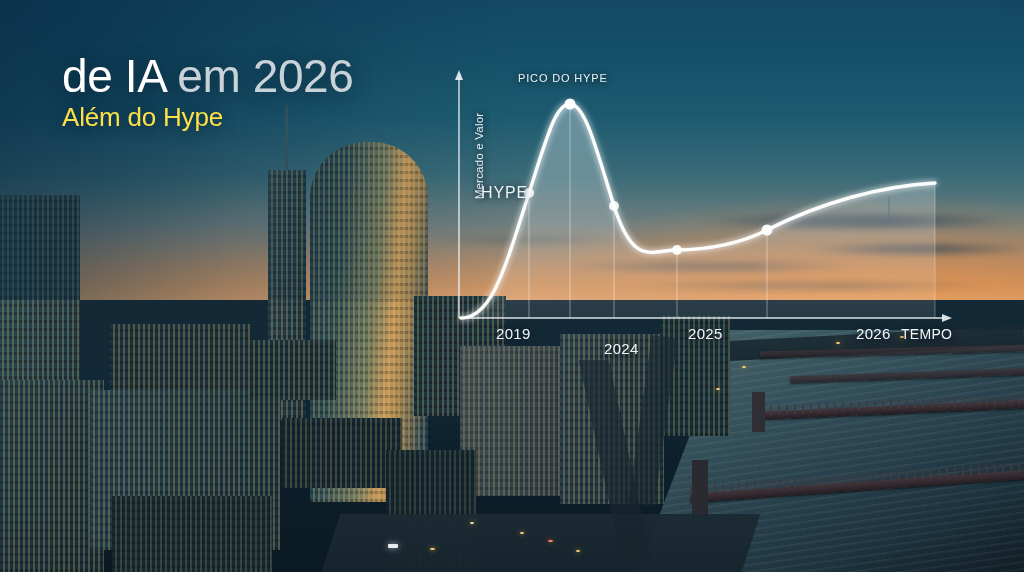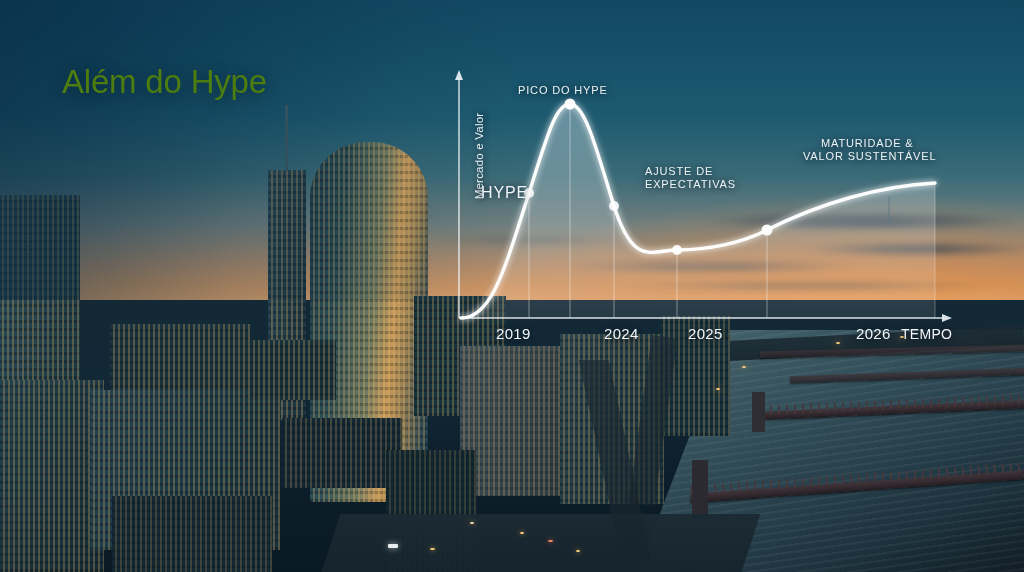--- a/index.html
+++ b/index.html
@@ -98,21 +98,21 @@
 
   
   .title-block { position:absolute; left:62px; top:52px; }
   .t-line1, .t-line2 {
     font-size:46px; line-height:49px; color:#ffffff; font-weight:400;
     letter-spacing:-0.4px; white-space:nowrap;
     text-shadow:0 2px 18px rgba(0,20,35,.55);
   }
   .t-em { color:#c9d2d8; font-weight:300; }
   .t-sub {
-    margin-top:11px; font-size:33px; color:#4d7c0f; font-weight:300;
+    margin-top:1px; font-size:26px; color:#fde047; font-weight:300;
     letter-spacing:-0.2px; text-shadow:0 2px 14px rgba(0,20,35,.5);
   }
 
   
   .chart { position:absolute; left:0; top:0; width:1024px; height:572px; pointer-events:none; }
   .chart svg { display:block; }
 
   .axis-label {
     position:absolute; color:#e8eef2; font-size:11.5px; letter-spacing:.2px;
     text-shadow:0 1px 6px rgba(0,20,35,.8);
@@ -224,20 +224,21 @@
     <div class="lights" style="left:716px;top:88px;width:4px;height:2px;background:#ffcf7a;box-shadow:0 0 6px #ffae42;"></div>
     <div class="lights" style="left:836px;top:42px;width:4px;height:2px;background:#ffcf7a;box-shadow:0 0 6px #ffae42;"></div>
     <div class="lights" style="left:900px;top:36px;width:4px;height:2px;background:#ffcf7a;box-shadow:0 0 6px #ffae42;"></div>
 
   </div>
 
   <div class="left-scrim"></div>
   <div class="vignette"></div>
 
   <div class="title-block">
+    <div class="t-line2"><span>de IA </span><span class="t-em">em 2026</span></div>
     <div class="t-sub">Além do Hype</div>
   </div>
 
   <div class="chart">
     <svg width="1024" height="572" viewBox="0 0 1024 572" xmlns="http://www.w3.org/2000/svg">
       <defs>
         <linearGradient id="areaFill" x1="0" y1="0" x2="0" y2="1">
           <stop offset="0%" stop-color="#ffffff" stop-opacity="0.34"></stop>
           <stop offset="55%" stop-color="#ffffff" stop-opacity="0.18"></stop>
           <stop offset="100%" stop-color="#ffffff" stop-opacity="0.08"></stop>
@@ -286,31 +287,23 @@
       <circle cx="570" cy="104" r="5.5" fill="#ffffff"></circle>
       <circle cx="614" cy="206" r="5" fill="#ffffff" fill-opacity="0.88"></circle>
       <circle cx="677" cy="250" r="5" fill="#ffffff" fill-opacity="0.92"></circle>
       <circle cx="767" cy="230" r="5.5" fill="#ffffff" fill-opacity="0.95"></circle>
     </svg>
   </div>
 
   <div class="axis-label ylab">Mercado e Valor</div>
 
   <div class="tick-label" style="left:496px;top:325px;">2019</div>
-  <div class="tick-label" style="left:604px;top:325px;">2024</div>
+  <div class="tick-label" style="left:604px;top:340px;">2024</div>
   <div class="tick-label" style="left:688px;top:325px;">2025</div>
   <div class="tick-label" style="left:856px;top:325px;">2026</div>
   <div class="tick-label" style="left:901px;top:326px;font-size:14px;">TEMPO</div>
 
   <div class="stage-label" style="left:481px;top:186px;font-size:16px;">HYPE</div>
-  <div class="stage-label" style="left:518px;top:84px;">PICO DO HYPE</div>
-
-  <div class="stage-label" style="left:645px;top:165px;">
-    <div>AJUSTE DE</div>
-    <div>EXPECTATIVAS</div>
-  </div>
-
-  <div class="stage-label" style="left:803px;top:137px;">
-    <div style="margin-left:18px;">MATURIDADE &amp;</div>
-    <div>VALOR SUSTENTÁVEL</div>
-  </div>
+  <div class="stage-label" style="left:518px;top:72px;">PICO DO HYPE</div>
+
+
 
 </div>
 
 </body></html>

